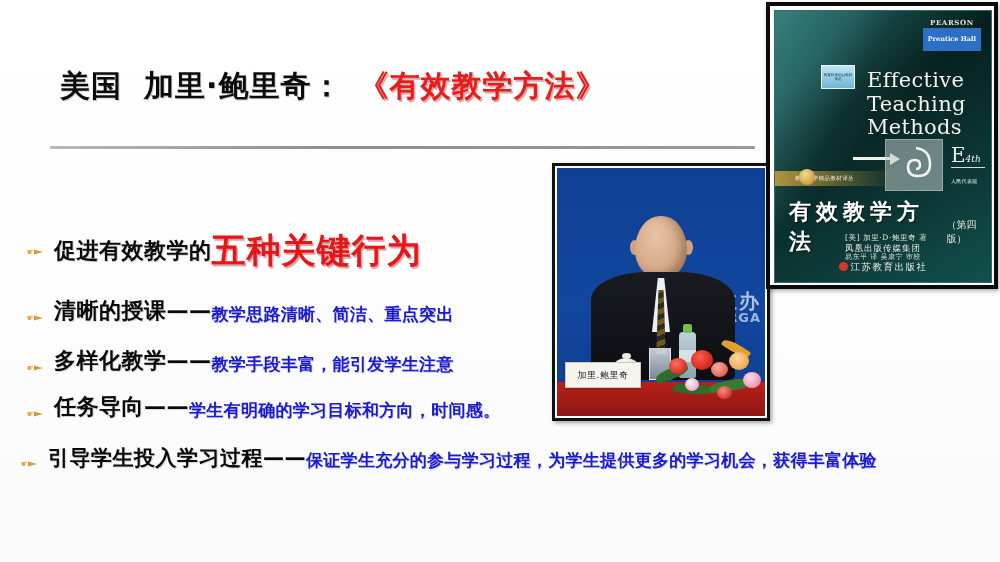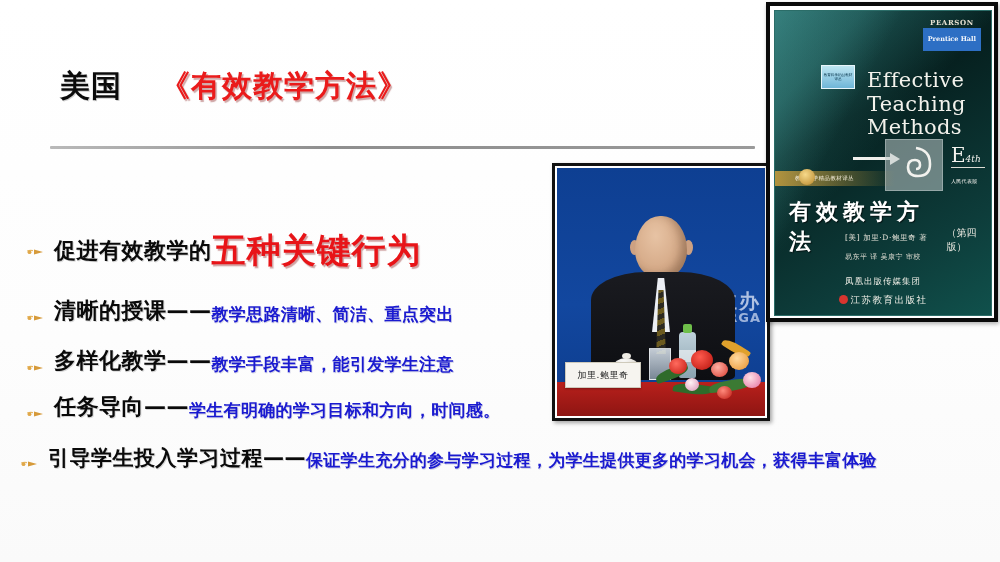--- a/index.html
+++ b/index.html
@@ -244,21 +244,21 @@
   }
   .fl { position:absolute; border-radius:50%; }
   .leaf { position:absolute; background:#2f6b2a; border-radius:60% 10% 60% 10%; }
 
   
   .book-frame {
     position: absolute;
     left: 766px;
     top: 2px;
     width: 232px;
-    height: 320px;
+    height: 287px;
     background: #ffffff;
     border: 4px solid #0a0a0a;
     box-sizing: border-box;
     padding: 4px;
     box-shadow: 1px 2px 4px rgba(0,0,0,0.3);
   }
   .book {
     position: relative;
     width: 100%;
     height: 100%;
@@ -359,21 +359,21 @@
     font-weight: bold;
     color: #ffffff;
     letter-spacing: 5px;
     font-family: Liberation Serif, serif;
     text-shadow: 1px 1px 1px rgba(0,0,0,0.6);
   }
   .book-edition {
     font-size: 10px;
     color: #e9e7df;
     margin-left: 4px;
-    margin-bottom: 3px;
+    margin-bottom: 11px;
     font-family: "DejaVu Serif", "Liberation Serif", serif;
   }
   .series-ribbon {
     position: absolute;
     left: 0; top: 160px;
     width: 120px; height: 15px;
     background: linear-gradient(90deg, rgba(205,160,60,0.85), rgba(205,160,60,0.0));
     display:flex; align-items:center;
   }
   .series-ribbon span {
@@ -417,20 +417,21 @@
   }
 </style>
 </head>
 <body>
 
 <div class="slide">
 
   <div class="title-row">
     <span class="title-main">美国</span>
     <span class="title-gap"></span>
+    <span class="title-main">加里·鲍里奇：</span>
     <span class="title-accent">《有效教学方法》</span>
   </div>
   <div class="title-rule"></div>
 
   <div class="bullets">
 
     <div class="bullet b1">
       <span class="bullet-marker">
         <svg viewBox="0 0 22 18" width="22" height="18">
           <path d="M2 9.2 L10 9.2 L10 6.6 L19 9.1 L10 11.6 L10 9.2 Z" fill="#d69a3a"></path>

